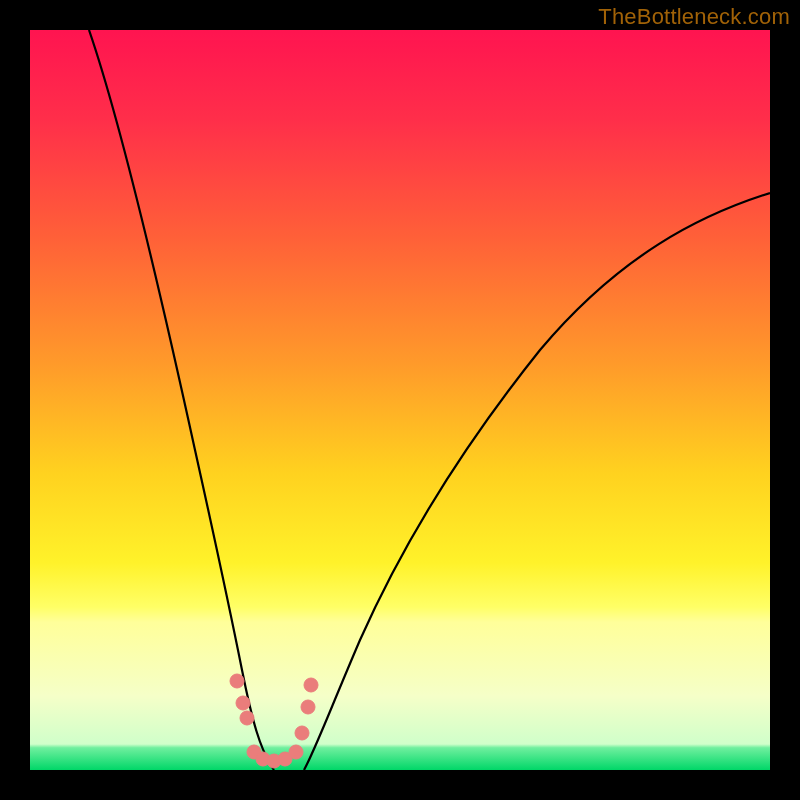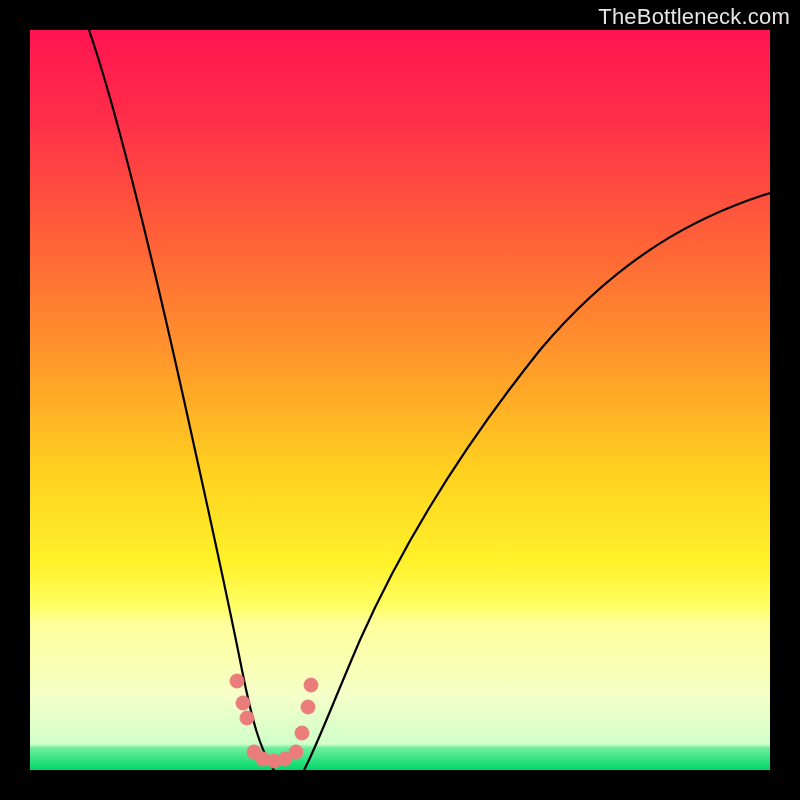--- a/index.html
+++ b/index.html
@@ -31,21 +31,21 @@
     position: absolute;
     left: 0;
     top: 0;
     width: 100%;
     height: 100%;
   }
   .watermark {
     position: absolute;
     top: 4px;
     right: 10px;
-    color: #e5e5e5;
+    color: #a16207;
     font-size: 22px;
     font-weight: 500;
     letter-spacing: 0.2px;
     z-index: 50;
   }
   svg.curves {
     position: absolute;
     left: 0;
     top: 0;
     width: 100%;

